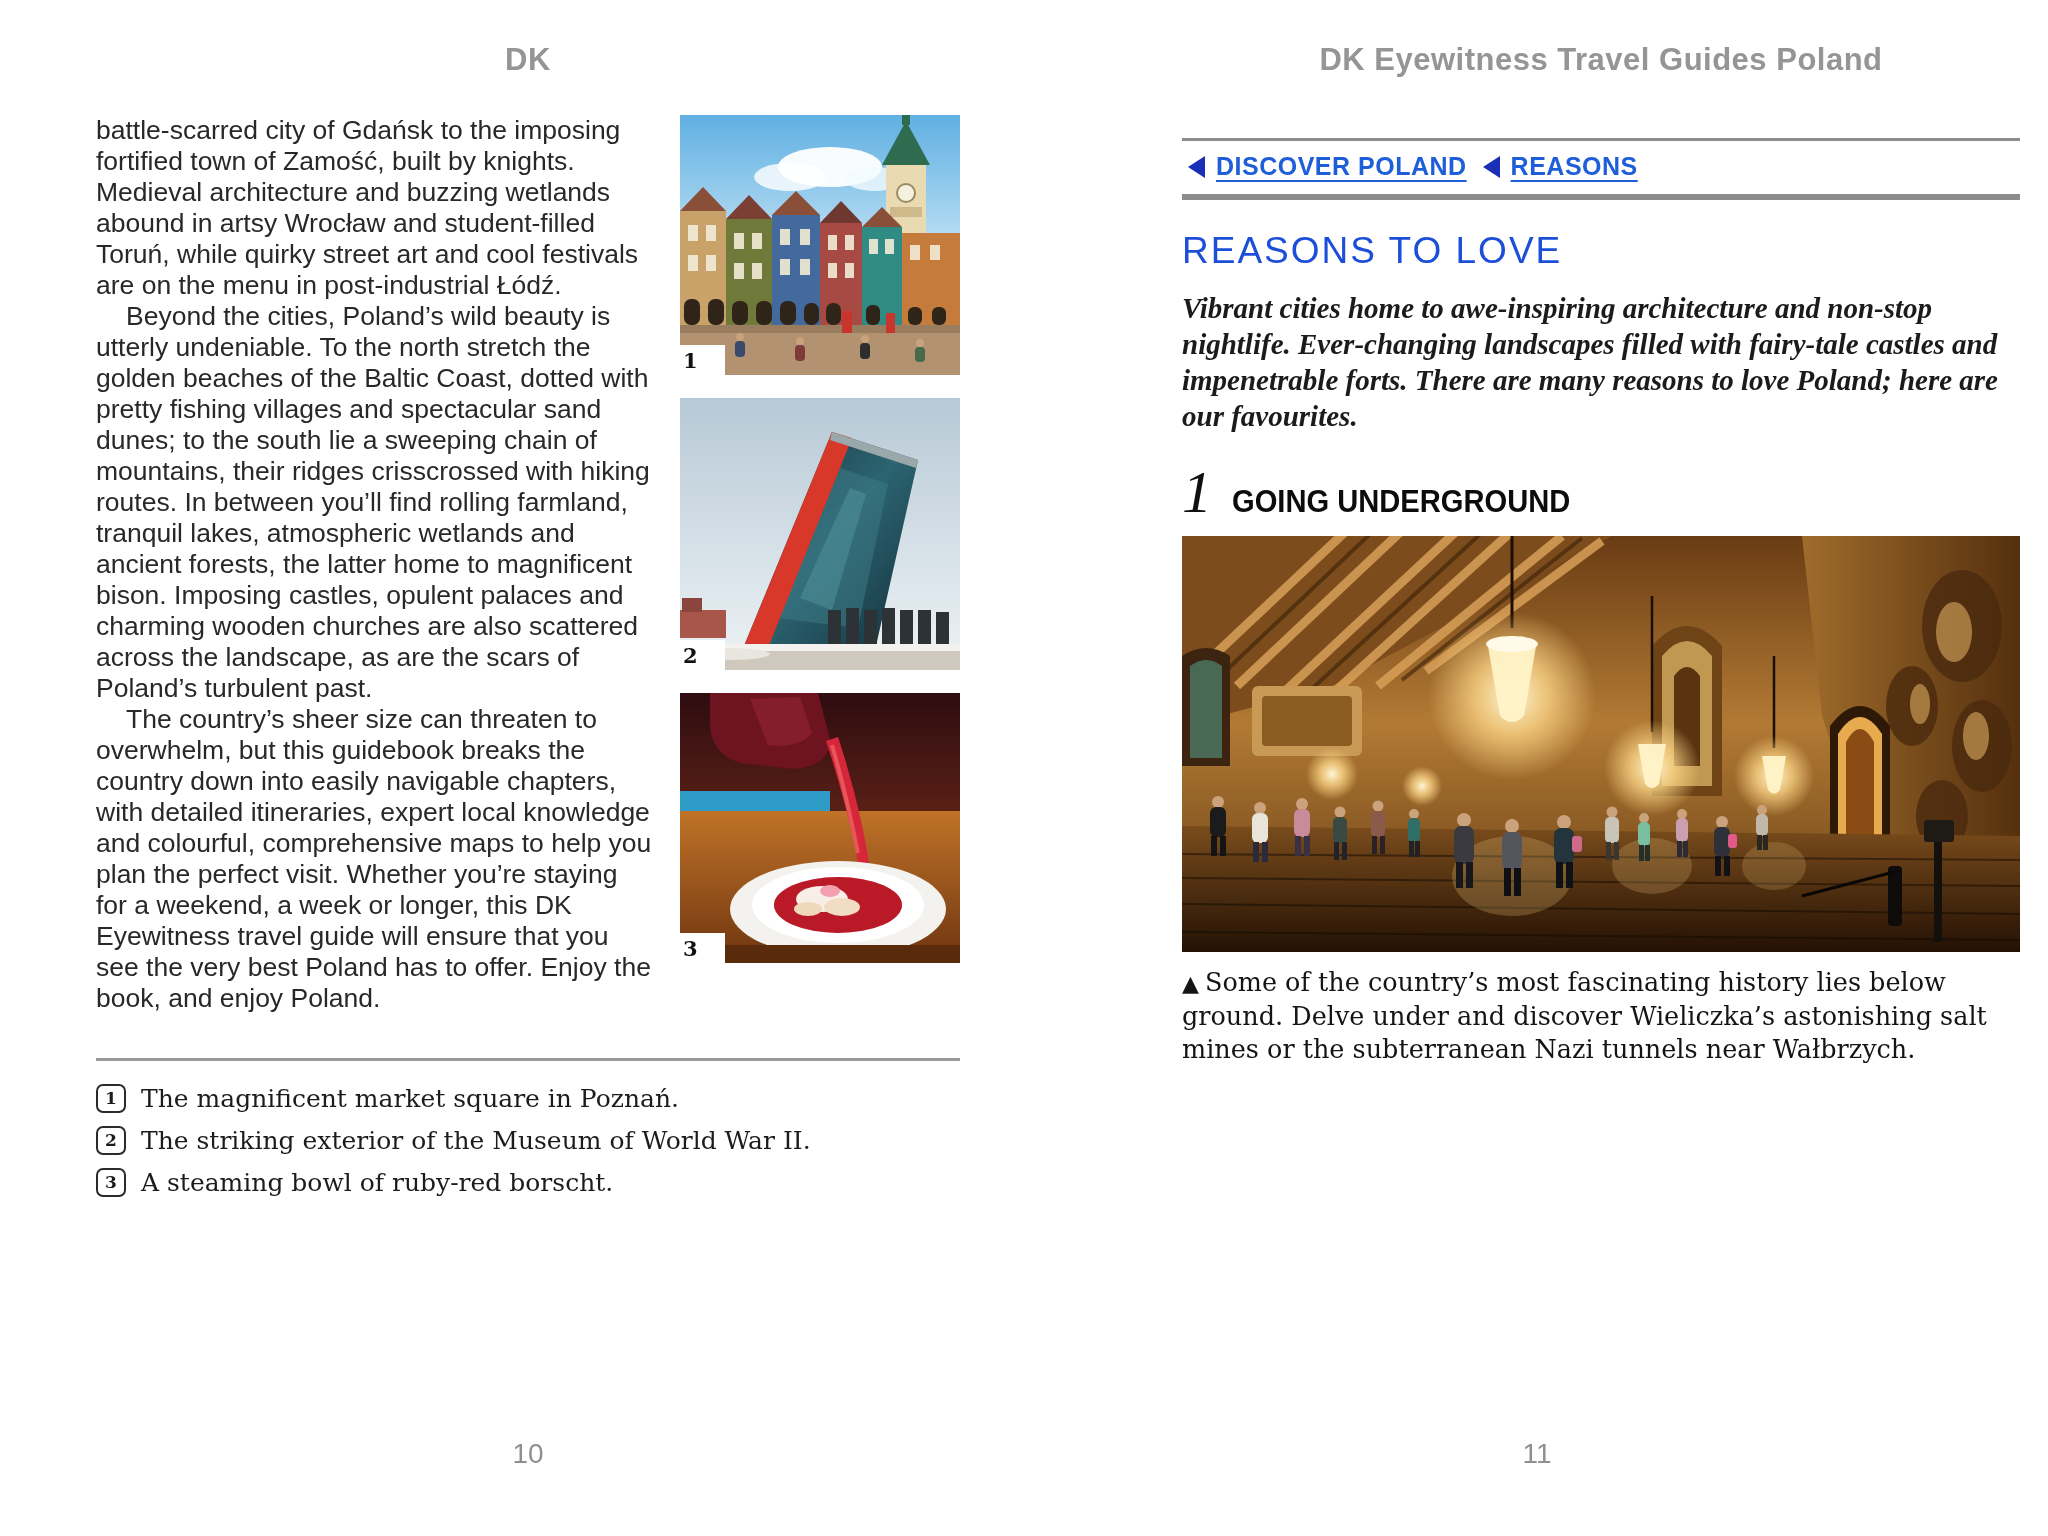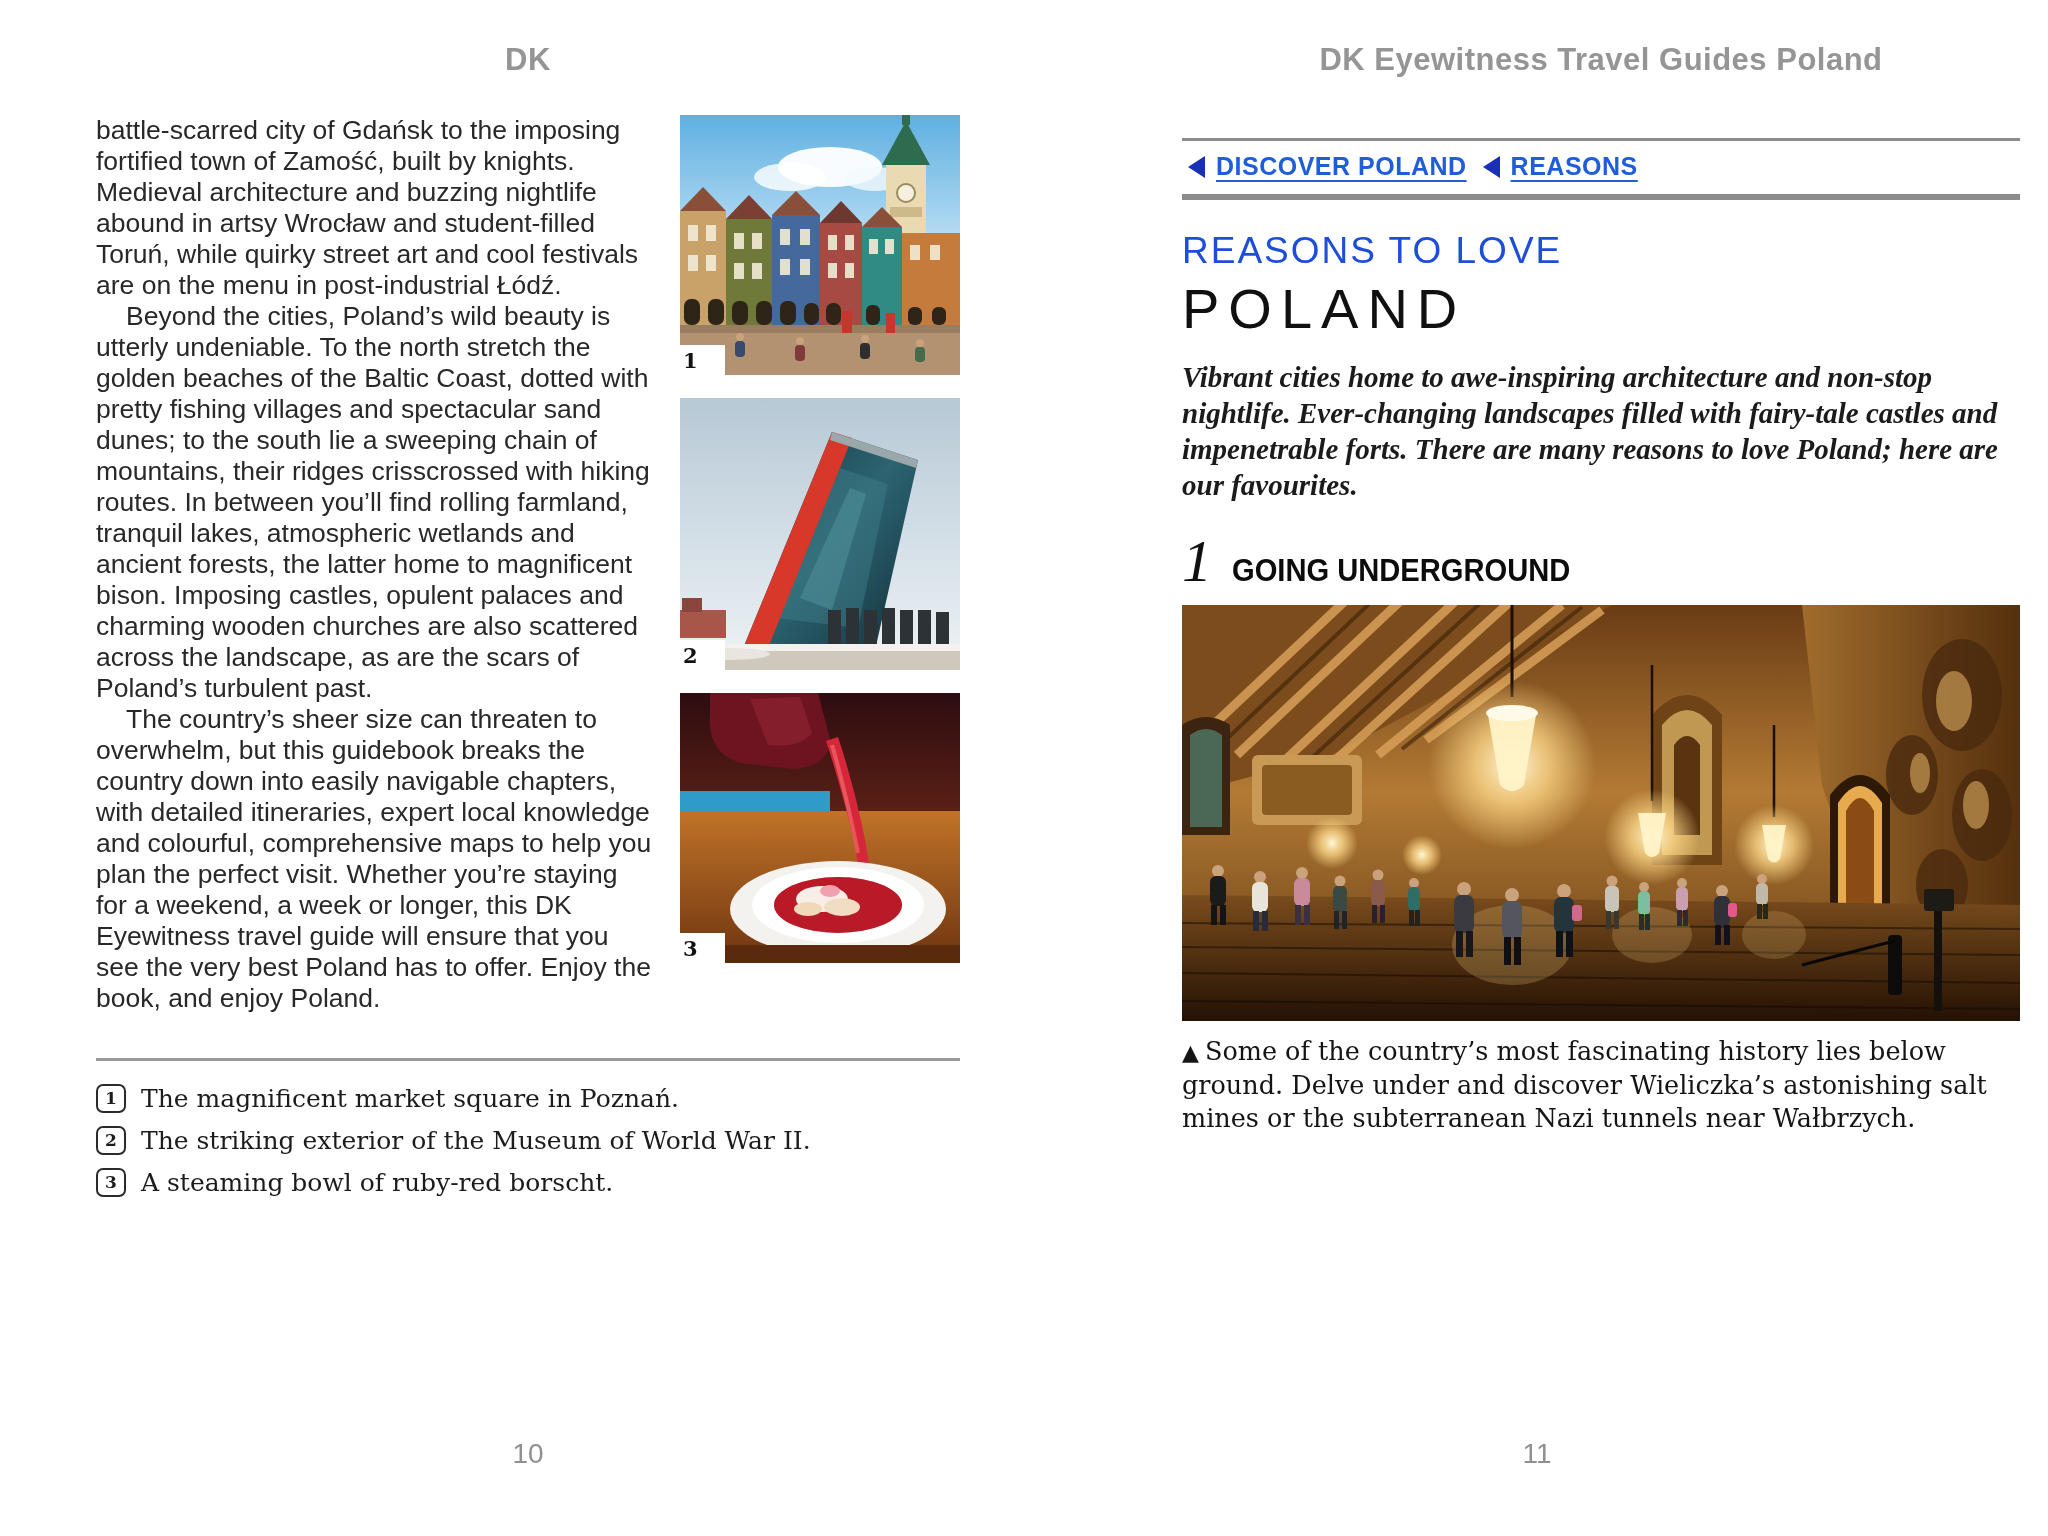--- a/index.html
+++ b/index.html
@@ -235,21 +235,21 @@
           <ellipse cx="142" cy="206" rx="26" ry="13" fill="#f7eee8"></ellipse>
           <ellipse cx="162" cy="214" rx="18" ry="9" fill="#f0ddc4"></ellipse>
           <ellipse cx="128" cy="216" rx="14" ry="7" fill="#eed9b8"></ellipse>
           <ellipse cx="150" cy="198" rx="10" ry="6" fill="#f2a0b0"></ellipse>
           <rect y="252" width="280" height="18" fill="#5a2a0c"></rect>
         </svg>
         <div class="fig-label">3</div>
       </div>
     </div>
 
-    <p>battle-scarred city of Gdańsk to the imposing fortified town of Zamość, built by knights. Medieval architecture and buzzing nightlife abound in artsy Wrocław and student-filled Toruń, while quirky street art and cool festivals are on the menu in post-industrial Łódź.</p>
+    <p>battle-scarred city of Gdańsk to the imposing fortified town of Zamość, built by knights. Medieval architecture and buzzing wetlands abound in artsy Wrocław and student-filled Toruń, while quirky street art and cool festivals are on the menu in post-industrial Łódź.</p>
     <p class="indent">Beyond the cities, Poland’s wild beauty is utterly undeniable. To the north stretch the golden beaches of the Baltic Coast, dotted with pretty fishing villages and spectacular sand dunes; to the south lie a sweeping chain of mountains, their ridges crisscrossed with hiking routes. In between you’ll find rolling farmland, tranquil lakes, atmospheric wetlands and ancient forests, the latter home to magnificent bison. Imposing castles, opulent palaces and charming wooden churches are also scattered across the landscape, as are the scars of Poland’s turbulent past.</p>
     <p class="indent">The country’s sheer size can threaten to overwhelm, but this guidebook breaks the country down into easily navigable chapters, with detailed itineraries, expert local knowledge and colourful, comprehensive maps to help you plan the perfect visit. Whether you’re staying for a weekend, a week or longer, this DK Eyewitness travel guide will ensure that you see the very best Poland has to offer. Enjoy the book, and enjoy Poland.</p>
   </div>
 
   <hr class="sep-rule">
 
   <div class="footnotes">
     <div class="footnote">
       <span class="fn-marker">1</span>
       <span>The magnificent market square in Poznań.</span>
@@ -275,21 +275,20 @@
       <span class="tri-left"></span>
       <span class="lbl">DISCOVER POLAND</span>
     </span>
     <span class="nav-link">
       <span class="tri-left"></span>
       <span class="lbl">REASONS</span>
     </span>
   </div>
 
   <div class="kicker">REASONS TO LOVE</div>
-  <div class="big-title">POLAND</div>
   <div class="standfirst">Vibrant cities home to awe-inspiring architecture and non-stop nightlife. Ever-changing landscapes filled with fairy-tale castles and impenetrable forts. There are many reasons to love Poland; here are our favourites.</div>
 
   <div class="section-head">
     <span class="sec-num">1</span>
     <span class="sec-title">GOING UNDERGROUND</span>
   </div>
 
   <div class="hero">
     <svg viewBox="0 0 838 416">
       <defs>

